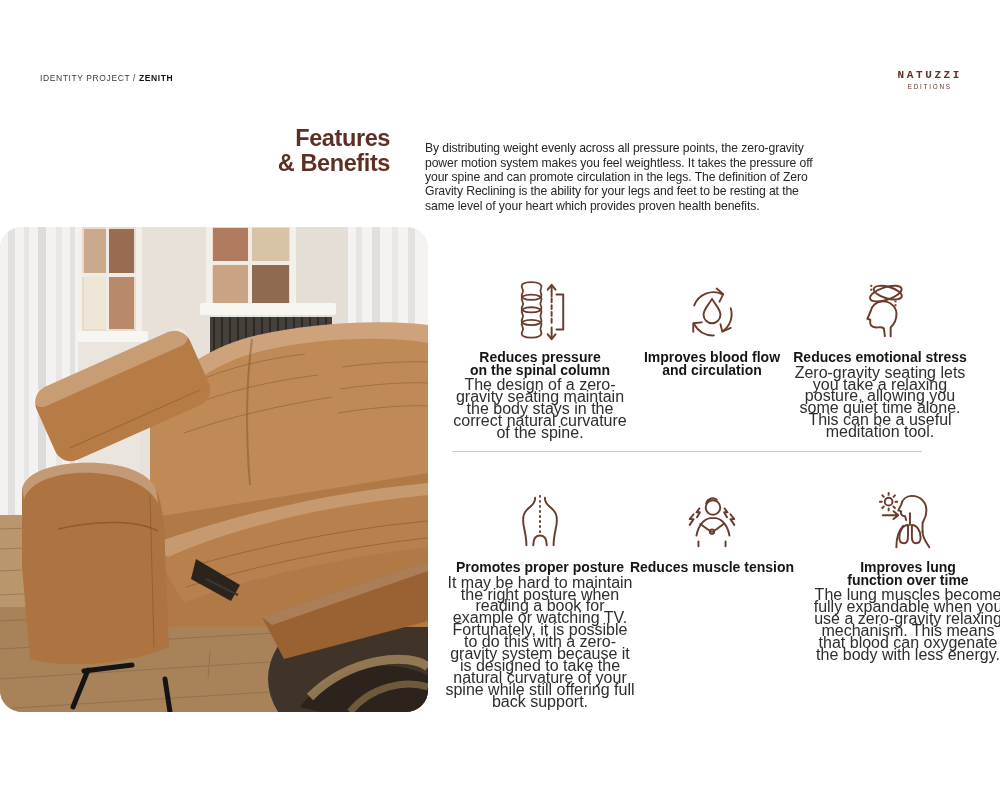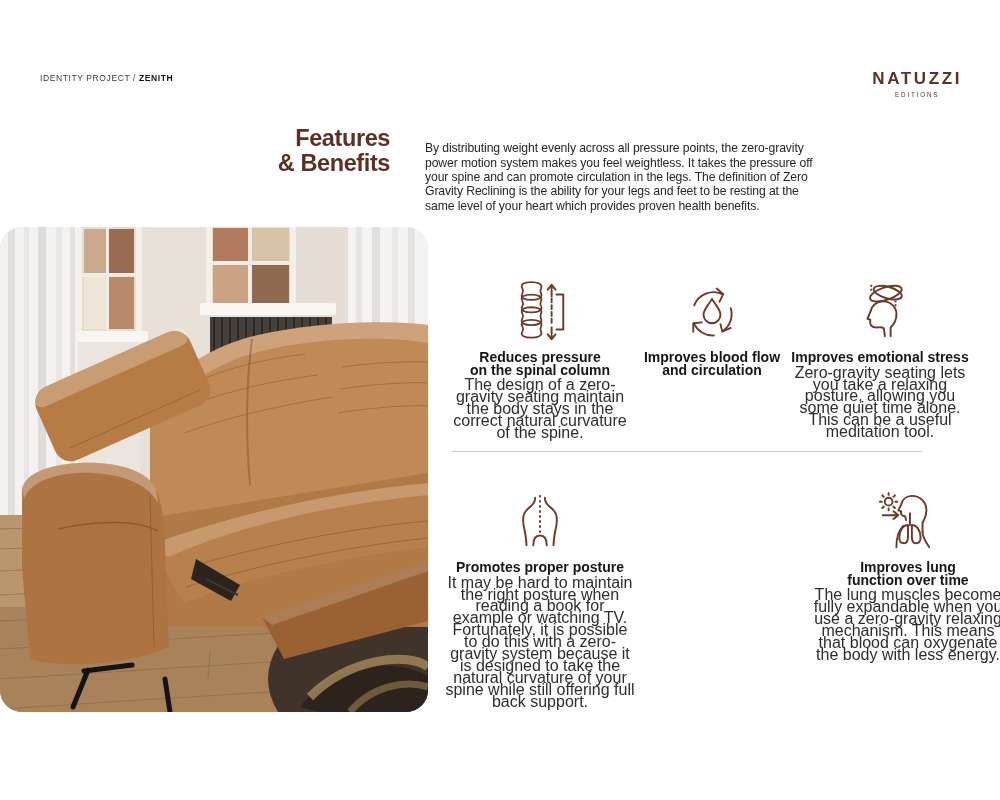--- a/index.html
+++ b/index.html
@@ -2,21 +2,21 @@
 <html><head>
 <meta charset="utf-8">
 <style>
   html,body{margin:0;padding:0;background:#fff;}
   .page{position:relative;width:1000px;height:715px;background:#ffffff;overflow:hidden;
         font-family:"Liberation Sans",sans-serif;color:#222;}
   
   .breadcrumb{position:absolute;left:40px;top:73px;font-size:8.5px;letter-spacing:.6px;color:#3a3a3a;}
   .breadcrumb b{color:#111;font-weight:bold;}
   .brand{position:absolute;right:38px;top:69px;text-align:center;color:#5e3126;}
-  .brand .name{font-size:17px;font-weight:bold;letter-spacing:2.6px;}
+  .brand .name{font-size:11px;font-weight:bold;letter-spacing:2.6px;font-family:Liberation Mono, monospace;}
   .brand .sub{font-size:6.3px;letter-spacing:1.8px;margin-top:2px;}
   
   .heading{position:absolute;left:170px;top:126px;width:220px;text-align:right;
            color:#5e2f23;font-weight:bold;font-size:23.5px;line-height:25px;letter-spacing:-.4px;}
   .intro{position:absolute;left:425px;top:129px;width:397px;font-size:12.2px;line-height:14.4px;
          color:#262626;letter-spacing:-.1px;}
   
   .photo{position:absolute;left:0;top:227px;width:428px;height:485px;border-radius:22px;
          overflow:hidden;background:#e9e4dd;}
   .photo svg{display:block;}
@@ -236,39 +236,59 @@
           <ellipse cx="40" cy="12" rx="15" ry="6" transform="rotate(16 40 12)"></ellipse>
         </g>
         <g class="icf">
           <rect x="22" y="4" width="2" height="2"></rect>
             <rect x="22" y="8" width="2" height="2"></rect>
           <rect x="47" y="20" width="2" height="2"></rect>
             <rect x="47" y="24" width="2" height="2"></rect>
         </g>
       </svg>
     </div>
-    <h3>Improves emotional stress</h3>
+    <h3>Reduces emotional stress</h3>
     <p>Zero-gravity seating lets you take a relaxing posture, allowing you some quiet time alone. This can be a useful meditation tool.</p>
   </div>
 
   <div class="benefit b4">
     <div class="icn">
       <svg width="62" height="62" viewBox="0 0 64 64">
         <g class="ic">
           <path d="M27 7 C27 13 23 15 18 20 C14 24 14 32 16 40 C17 45 18 50 18 56"></path>
           <path d="M37 7 C37 13 41 15 46 20 C50 24 50 32 48 40 C47 45 46 50 46 56"></path>
           <path d="M25 56 C25 49 28 46 32 46 C36 46 39 49 39 56"></path>
           <line x1="32" y1="5" x2="32" y2="43" stroke-dasharray="1 4.2"></line>
         </g>
       </svg>
     </div>
     <h3>Promotes proper posture</h3>
     <p>It may be hard to maintain the right posture when reading a book for example or watching TV. Fortunately, it is possible to do this with a zero-gravity system because it is designed to take the natural curvature of your spine while still offering full back support.</p>
   </div>
 
+  <div class="benefit b5">
+    <div class="icn">
+      <svg width="62" height="62" viewBox="0 0 64 64">
+        <g class="ic">
+          <circle cx="33" cy="17" r="7.5"></circle>
+          <path d="M26 13 C27 8 33 6 37 9"></path>
+          <path d="M16 46 C18 35 24 29 30 28 L36 28 C42 29 48 35 50 46"></path>
+          <path d="M20 34 L31 42 M44 34 L33 42"></path>
+          <circle cx="32" cy="42" r="2.2"></circle>
+          <path d="M18 52 L18 57 M46 52 L46 57"></path>
+          <path d="M13 24 L9 29 L13 29 L9 35"></path>
+          <path d="M19 18 L16 22 L19.5 22 L16.5 27"></path>
+          <path d="M51 24 L55 29 L51 29 L55 35"></path>
+          <path d="M45 18 L48 22 L44.5 22 L47.5 27"></path>
+        </g>
+      </svg>
+    </div>
+    <h3>Reduces muscle tension</h3>
+    <p></p>
+  </div>
 
   <div class="benefit b6">
     <div class="icn">
       <svg width="62" height="62" viewBox="0 0 64 64">
         <g class="ic">
           <path d="M36 5 C45 5 51 12 51 20 C51 26 49 29 47 33 L47 42"></path>
           <path d="M36 5 C30 5 26 9 25 14 L22 20 L25 21 C24 24 26 26 29 26 L30 30"></path>
           <path d="M34 23 L34 35"></path>
           <path d="M20 58 C20 46 23 40 27 36"></path>
           <path d="M47 42 C47 48 50 52 54 58"></path>

